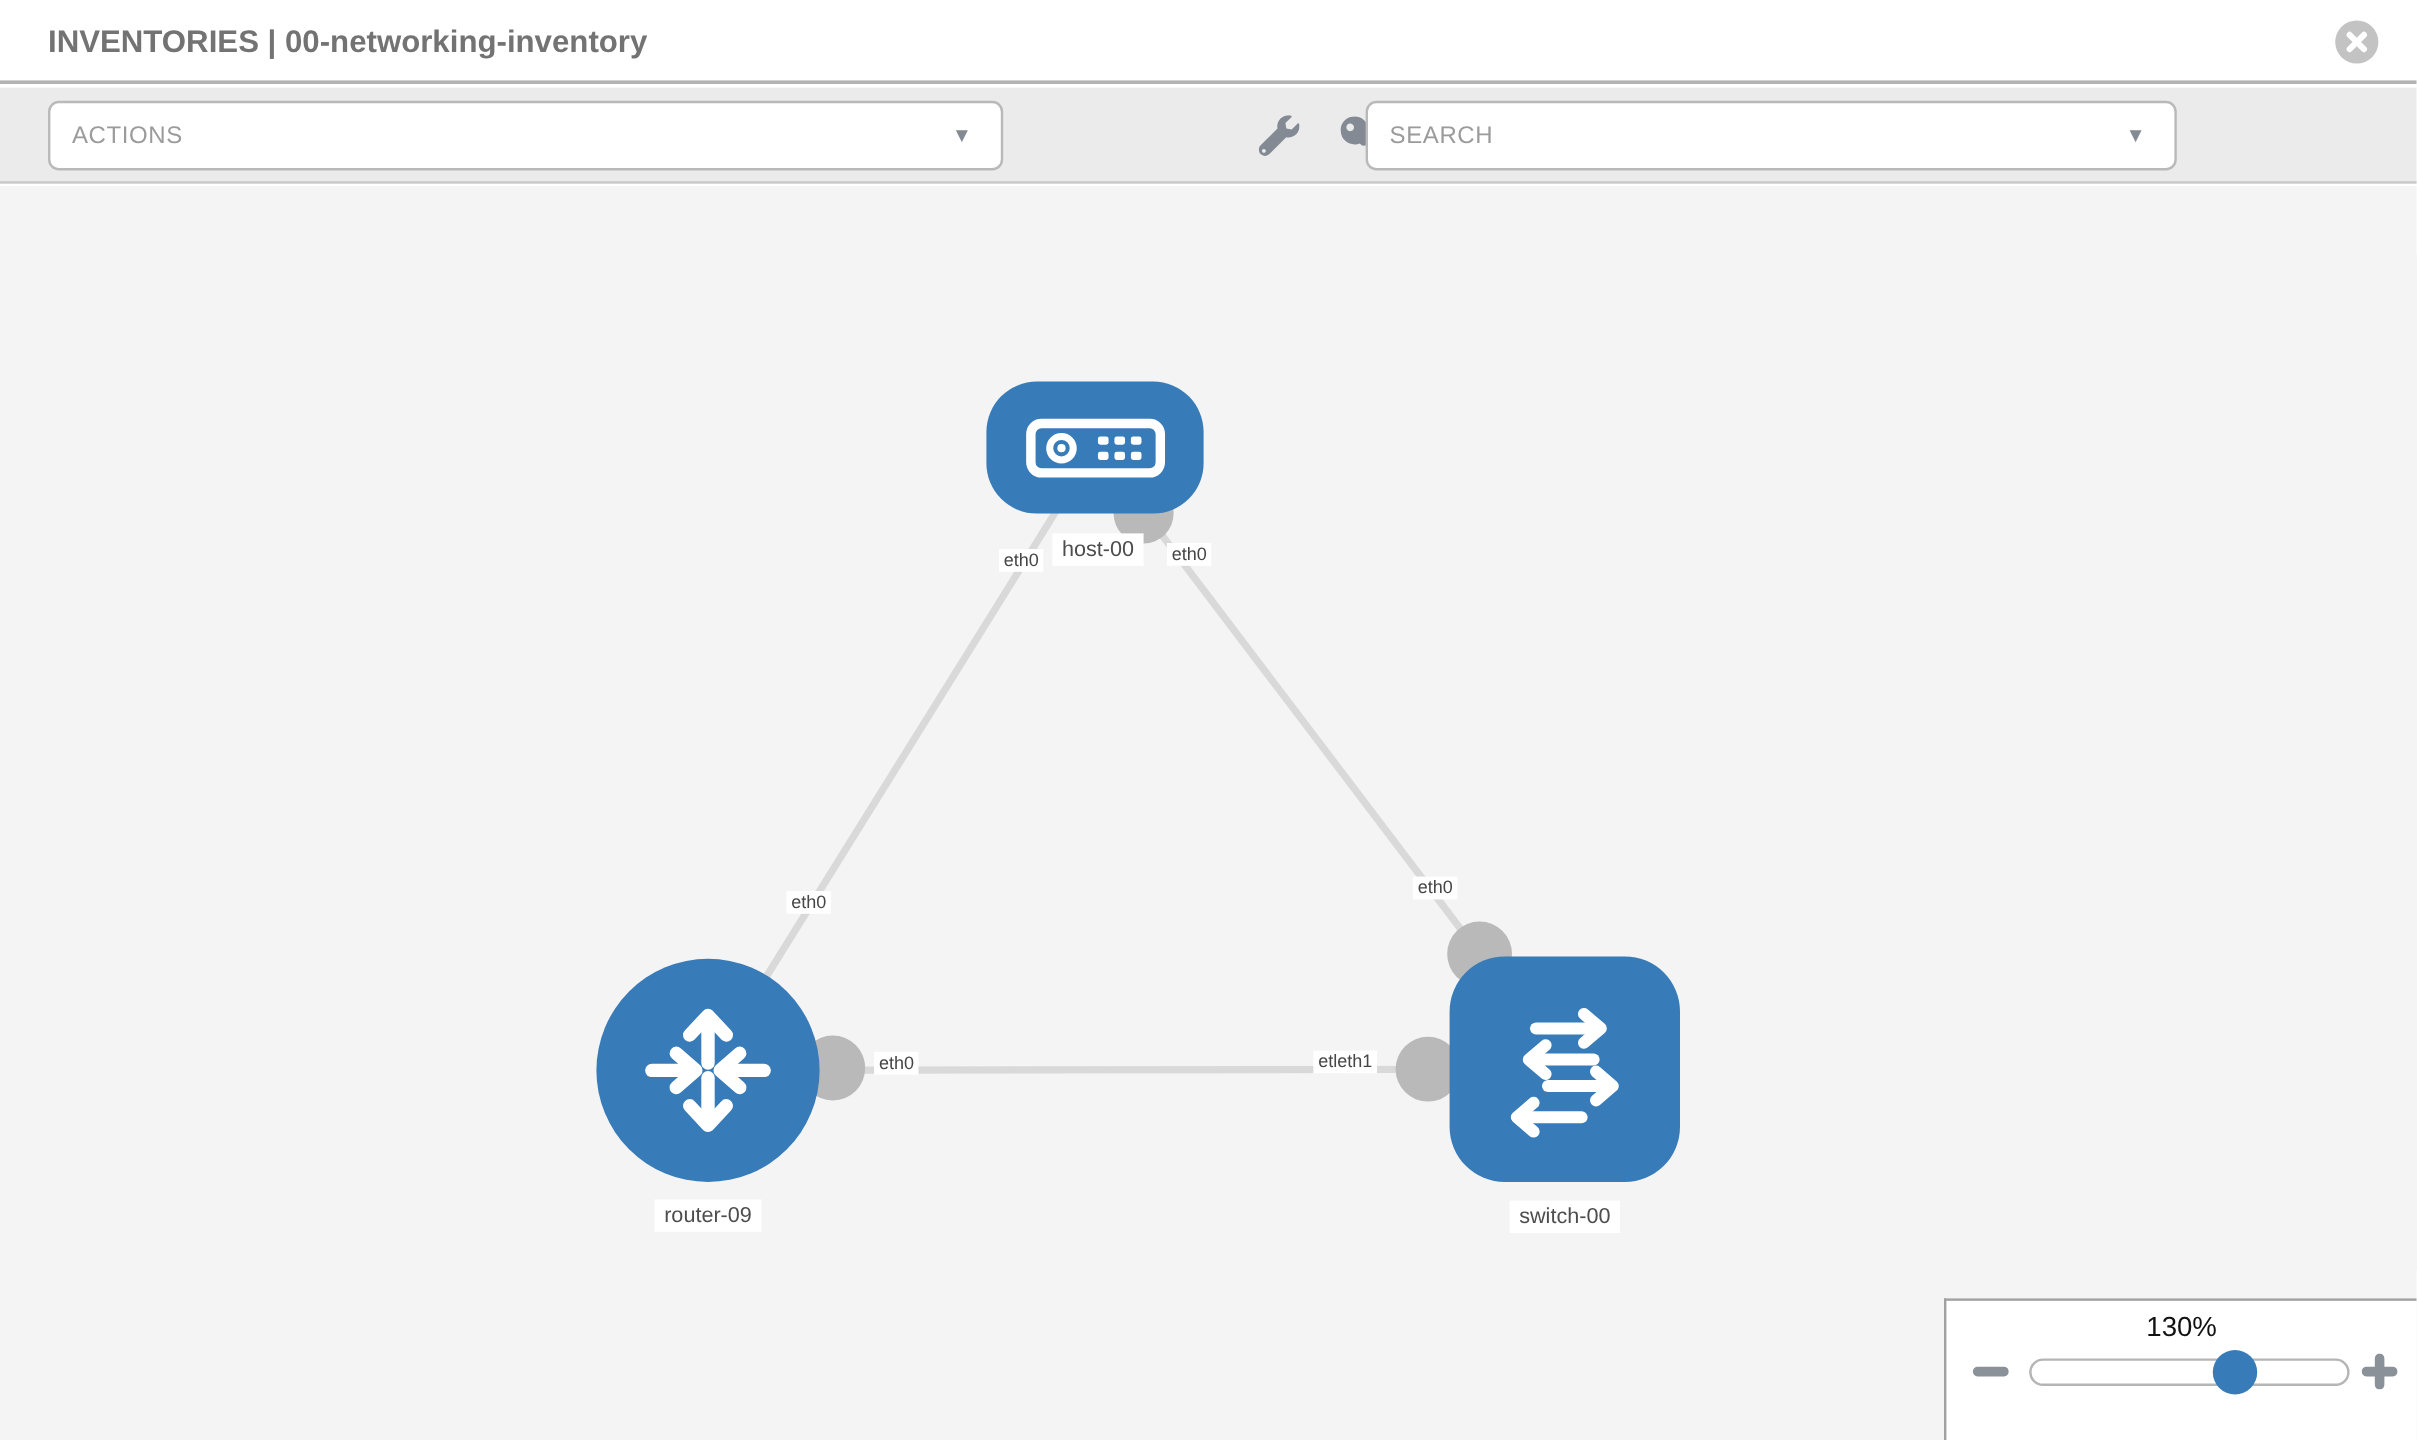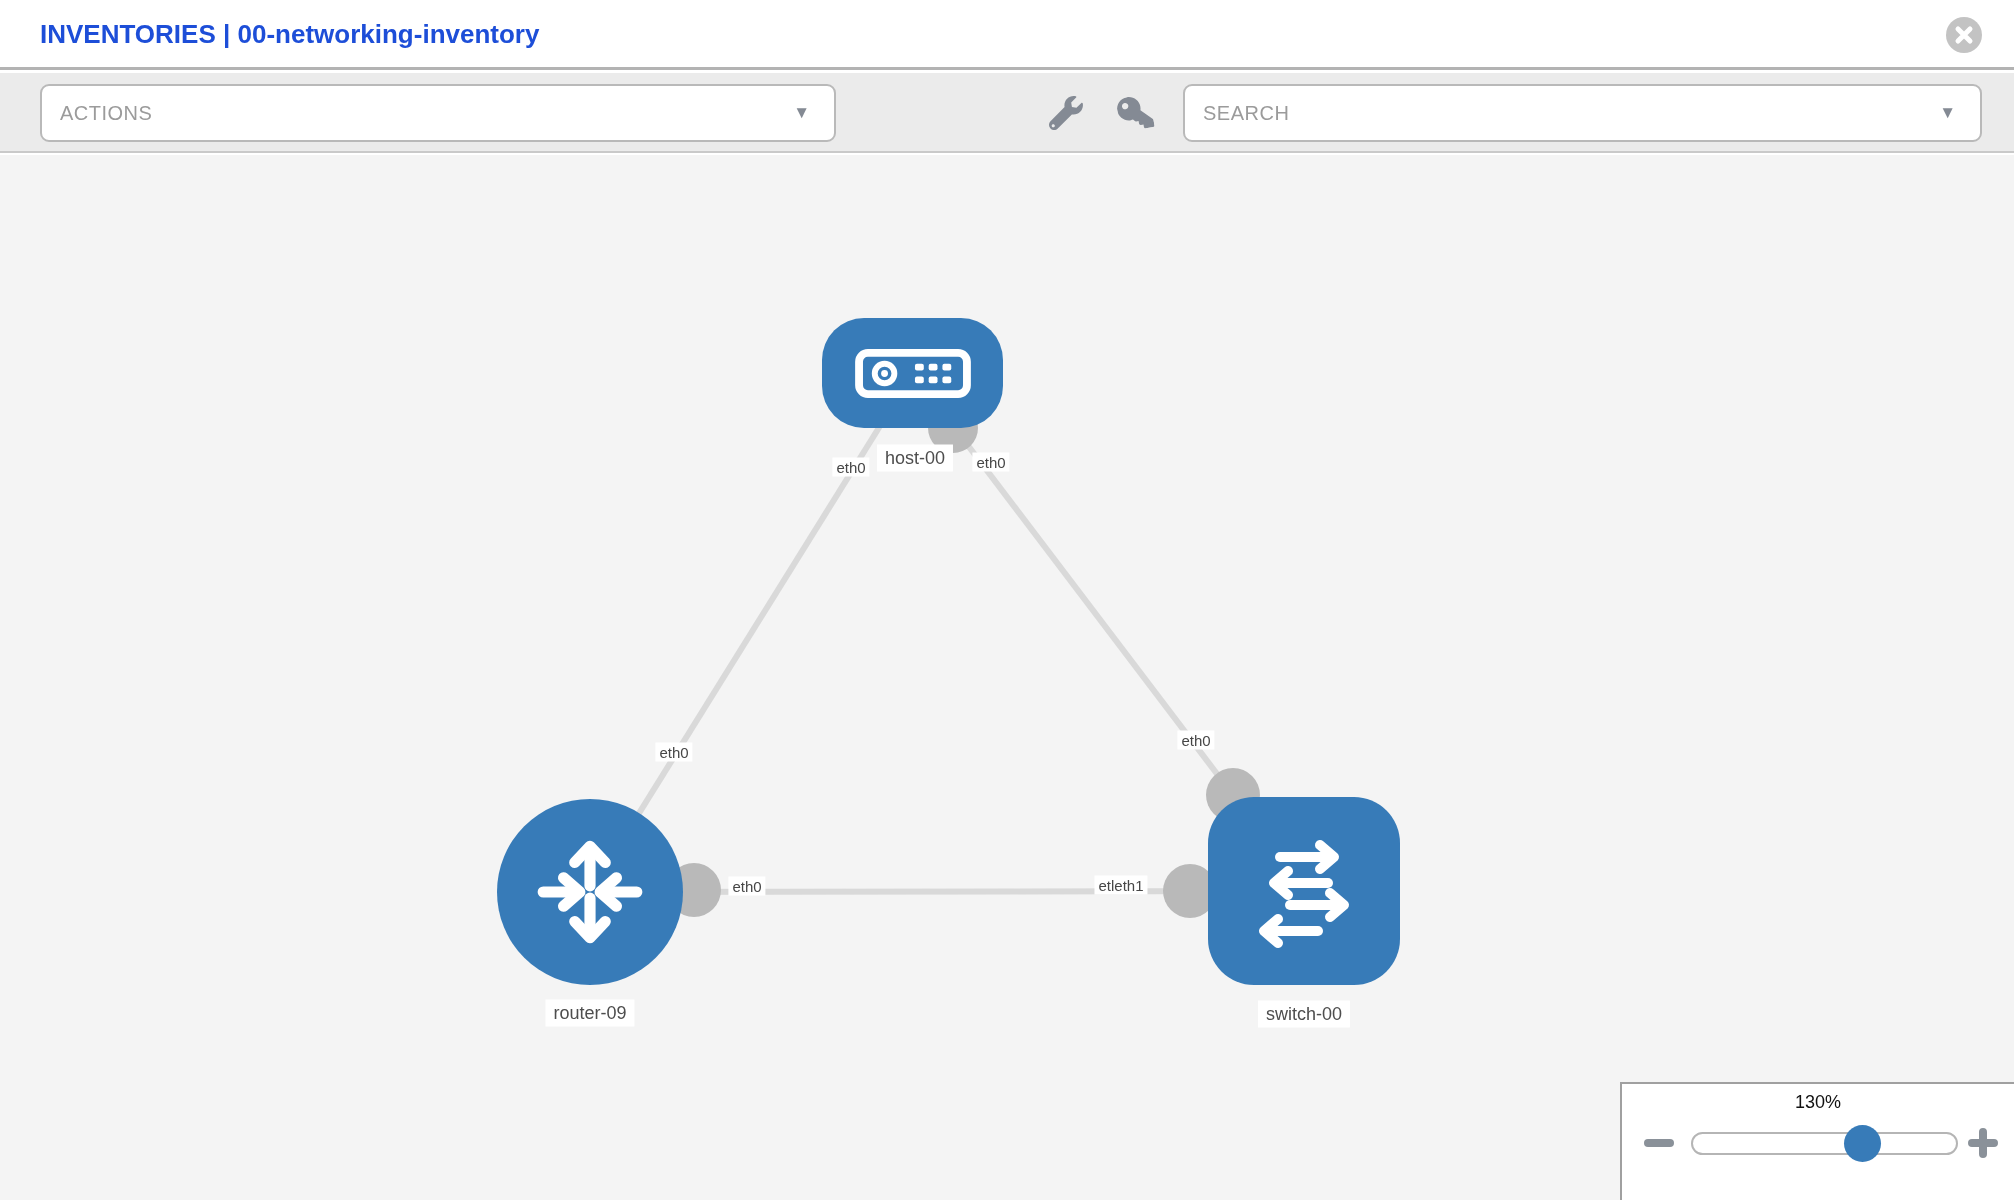--- a/index.html
+++ b/index.html
@@ -1,52 +1,52 @@
 <!DOCTYPE html>
 <html><head>
 <meta charset="utf-8">
 <style>
   * { margin:0; padding:0; box-sizing:border-box; }
   body { font-family:"Liberation Sans", sans-serif; background:#fff; }
   .app { position:relative; width:2014px; height:1200px; overflow:hidden; background:#fff; }
 
   
   .header { position:absolute; top:0; left:0; right:0; height:70px; background:#fff; border-bottom:3px solid #b3b3b3; }
-  .page-title { position:absolute; left:40px; top:0; line-height:68px; font-size:26px; font-weight:bold; color:#1d4ed8; }
+  .page-title { position:absolute; left:40px; top:0; line-height:68px; font-size:26px; font-weight:bold; color:#737373; }
   .close-btn { position:absolute; right:32px; top:17px; width:36px; height:36px; border-radius:50%; background:#c3c3c3; cursor:pointer; }
   .close-btn svg { position:absolute; left:8px; top:8px; }
 
   
   .toolbar { position:absolute; top:73px; left:0; right:0; height:80px; background:#ebebeb; border-bottom:2px solid #c9c9c9; }
   .select-box { position:absolute; top:11px; height:58px; background:#fff; border:2px solid #b9b9b9; border-radius:9px; cursor:pointer; }
   .select-box .sel-label { position:absolute; left:18px; top:0; line-height:54px; font-size:20px; color:#9b9b9b; letter-spacing:0.5px; }
   .select-box .caret { position:absolute; right:24px; top:0; line-height:54px; font-size:17px; color:#848a94; }
   .actions-box { left:40px; width:796px; }
-  .search-box { left:1183px; width:799px; }
+  .search-box { left:1138px; width:676px; }
   .tool-icon { position:absolute; top:23px; width:34px; height:34px; cursor:pointer; }
   .tool-icon svg { width:34px; height:34px; fill:#848a94; }
   .icon-wrench { left:1049px; }
   .icon-key { left:1118px; }
   .icon-key svg { transform:scaleX(-1) rotate(10deg); }
 
   
   .canvas { position:absolute; top:155px; left:0; width:2014px; height:1045px; background:#f4f4f4; overflow:hidden; }
   .links-layer { position:absolute; left:0; top:0; }
 
   .node { position:absolute; background:#377bb8; display:flex; align-items:center; justify-content:center; cursor:pointer; }
   .node-host   { left:822px; top:163px; width:181px; height:110px; border-radius:42px; }
   .node-router { left:497px; top:644px; width:186px; height:186px; border-radius:50%; }
   .node-switch { left:1208px; top:642px; width:192px; height:188px; border-radius:46px; }
 
   .node-label { position:absolute; transform:translate(-50%,-50%); background:#fff; color:#4d4d4d; font-size:18px; padding:3px 8px; white-space:nowrap; cursor:default; }
   .port-label { position:absolute; transform:translate(-50%,-50%); background:#fff; color:#464646; font-size:15px; padding:1px 4px; white-space:nowrap; cursor:default; }
 
   
   .zoom-panel { position:absolute; left:1620px; top:1082px; width:394px; height:118px; background:#fff; border-top:2px solid #a0a0a0; border-left:2px solid #a0a0a0; }
-  .zoom-value { position:absolute; top:8px; left:0; width:100%; text-align:center; font-size:18px; color:#111; }
+  .zoom-value { position:absolute; top:8px; left:0; width:100%; text-align:center; font-size:23px; color:#111; }
   .zoom-btn { position:absolute; top:44px; width:30px; height:30px; cursor:pointer; }
   .zoom-btn svg { width:30px; height:30px; stroke:#8a9199; stroke-width:8; stroke-linecap:round; fill:none; }
   .zoom-out { left:22px; }
   .zoom-in  { left:346px; }
   .zoom-track { position:absolute; left:69px; top:48px; width:267px; height:23px; background:#fff; border:2px solid #b5b5b5; border-radius:12px; cursor:pointer; }
   .zoom-handle { position:absolute; left:151px; top:-9px; width:37px; height:37px; border-radius:50%; background:#377bb8; cursor:grab; }
 </style>
 </head>
 <body>
 

